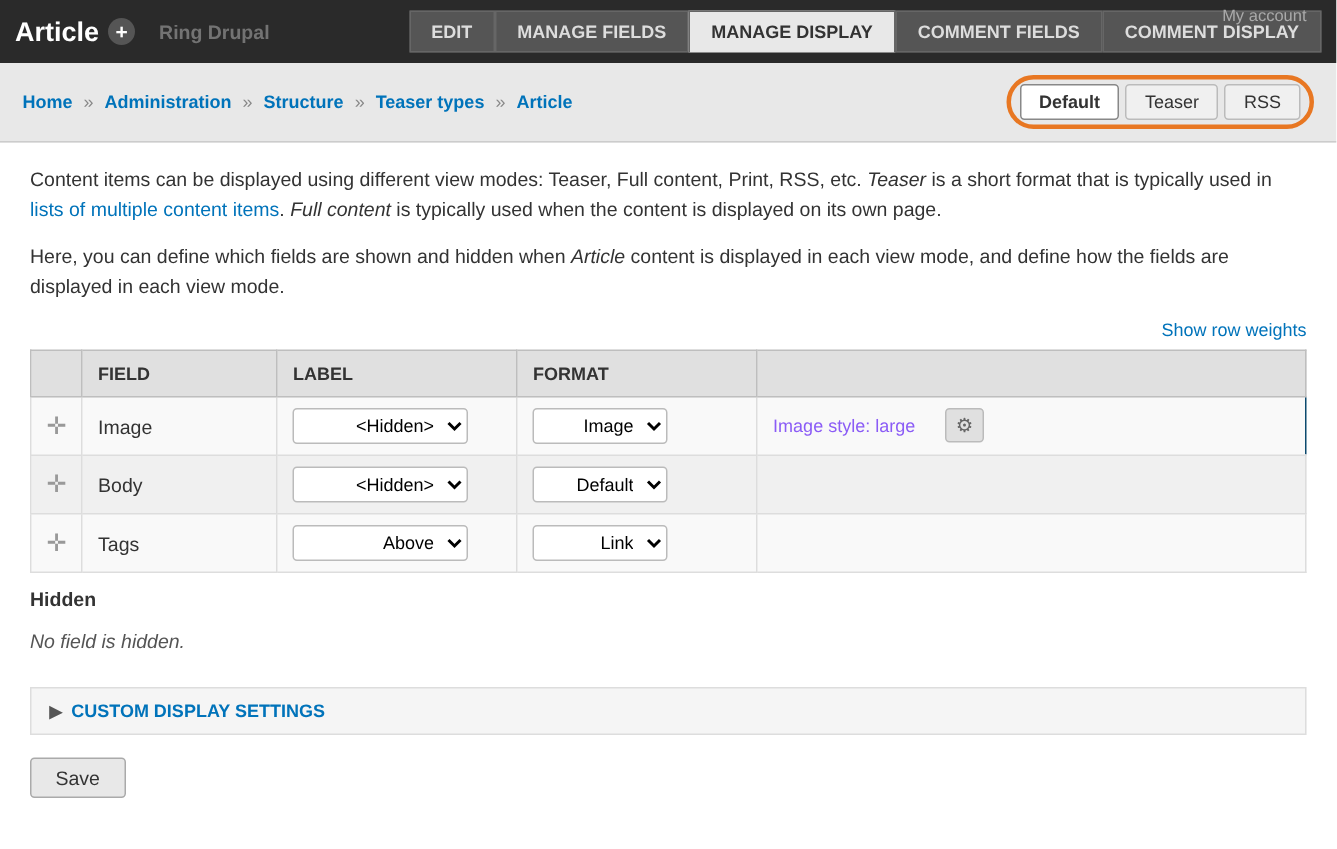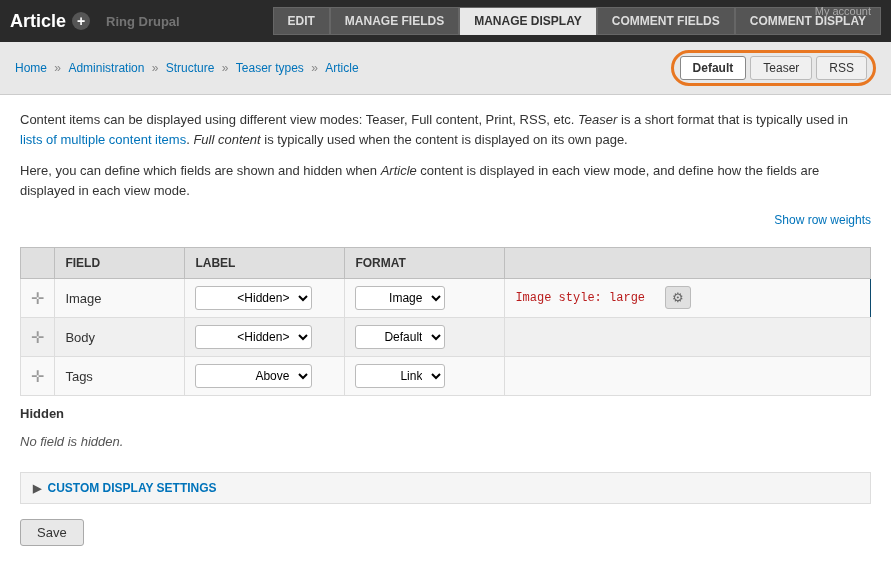--- a/index.html
+++ b/index.html
@@ -10,37 +10,37 @@
     .header-title { color: #fff; font-size: 18px; font-weight: bold; display: flex; align-items: center; gap: 6px; }
     .header-title .add-icon { width: 18px; height: 18px; background: #555; border-radius: 50%; color: #fff; display: inline-flex; align-items: center; justify-content: center; font-size: 14px; cursor: pointer; }
     .nav-tabs { display: flex; gap: 0; margin-left: auto; }
     .nav-tab { padding: 6px 14px; background: #555; color: #ddd; font-size: 12px; font-weight: bold; cursor: pointer; border: 1px solid #666; text-decoration: none; }
     .nav-tab.active { background: #e8e8e8; color: #333; border-bottom: none; }
     .my-account { color: #aaa; font-size: 11px; position: absolute; right: 20px; top: 5px; }
 
     
     .breadcrumb-bar { background: #e8e8e8; padding: 8px 15px; display: flex; align-items: center; justify-content: space-between; border-bottom: 1px solid #ccc; }
     .breadcrumb { font-size: 12px; color: #555; }
-    .breadcrumb a { color: #0073ba; text-decoration: none; }
+    .breadcrumb a { color: #0073ba; text-decoration: none; font-weight: bold; }
     .breadcrumb span { color: #888; margin: 0 4px; }
 
     
     .view-modes { display: flex; gap: 4px; align-items: center; }
     .view-mode-btn { padding: 4px 12px; font-size: 12px; background: #f0f0f0; border: 1px solid #bbb; border-radius: 3px; cursor: pointer; color: #333; }
     .view-mode-btn.active { background: #fff; border-color: #888; font-weight: bold; }
     .view-modes-group { border: 3px solid #e87722; border-radius: 20px; padding: 3px 6px; display: flex; gap: 4px; }
 
     
     .main { padding: 15px 20px; }
     .description { font-size: 13px; color: #333; line-height: 1.5; margin-bottom: 12px; }
     .description a { color: #0073ba; text-decoration: none; }
     .description em { font-style: italic; color: #333; }
 
     
-    .row-weights-link { text-align: right; margin-bottom: 20px; }
+    .row-weights-link { text-align: right; margin-bottom: 6px; }
     .row-weights-link a { color: #0073ba; font-size: 12px; text-decoration: none; }
 
     
     .fields-table { width: 100%; border-collapse: collapse; border: 1px solid #0c4a6e; }
     .fields-table thead tr { background: #e0e0e0; }
     .fields-table thead th { padding: 8px 10px; text-align: left; font-size: 12px; font-weight: bold; color: #333; border: 1px solid #bebebe; }
     .fields-table tbody tr { background: #f9f9f9; border-bottom: 1px solid #ddd; }
     .fields-table tbody tr:nth-child(even) { background: #f0f0f0; }
     .fields-table td { padding: 7px 10px; vertical-align: middle; border: 1px solid #ddd; }
     .drag-handle { color: #999; cursor: move; font-size: 16px; }
@@ -60,21 +60,21 @@
     .custom-settings { margin-top: 15px; border: 1px solid #ddd; background: #f5f5f5; }
     .custom-settings-header { padding: 8px 12px; cursor: pointer; display: flex; align-items: center; gap: 6px; font-size: 12px; font-weight: bold; }
     .custom-settings-header .arrow { color: #555; font-size: 11px; }
     .custom-settings-header a { color: #0073ba; text-decoration: none; font-size: 12px; font-weight: bold; }
 
     
     .save-section { margin-top: 15px; }
     .save-btn { padding: 5px 16px; font-size: 13px; background: #e8e8e8; border: 1px solid #aaa; border-radius: 3px; cursor: pointer; color: #333; }
 
     
-    .image-style-text { color: #b91c1c; font-size: 12px; font-family: Liberation Mono, monospace; }
+    .image-style-text { color: #8b5cf6; font-size: 12px; }
 
     .col-field { width: 130px; }
     .col-label { width: 160px; }
     .col-format { width: 160px; }
   </style>
 </head>
 <body>
 
 <div class="header">
   <div class="header-title">

